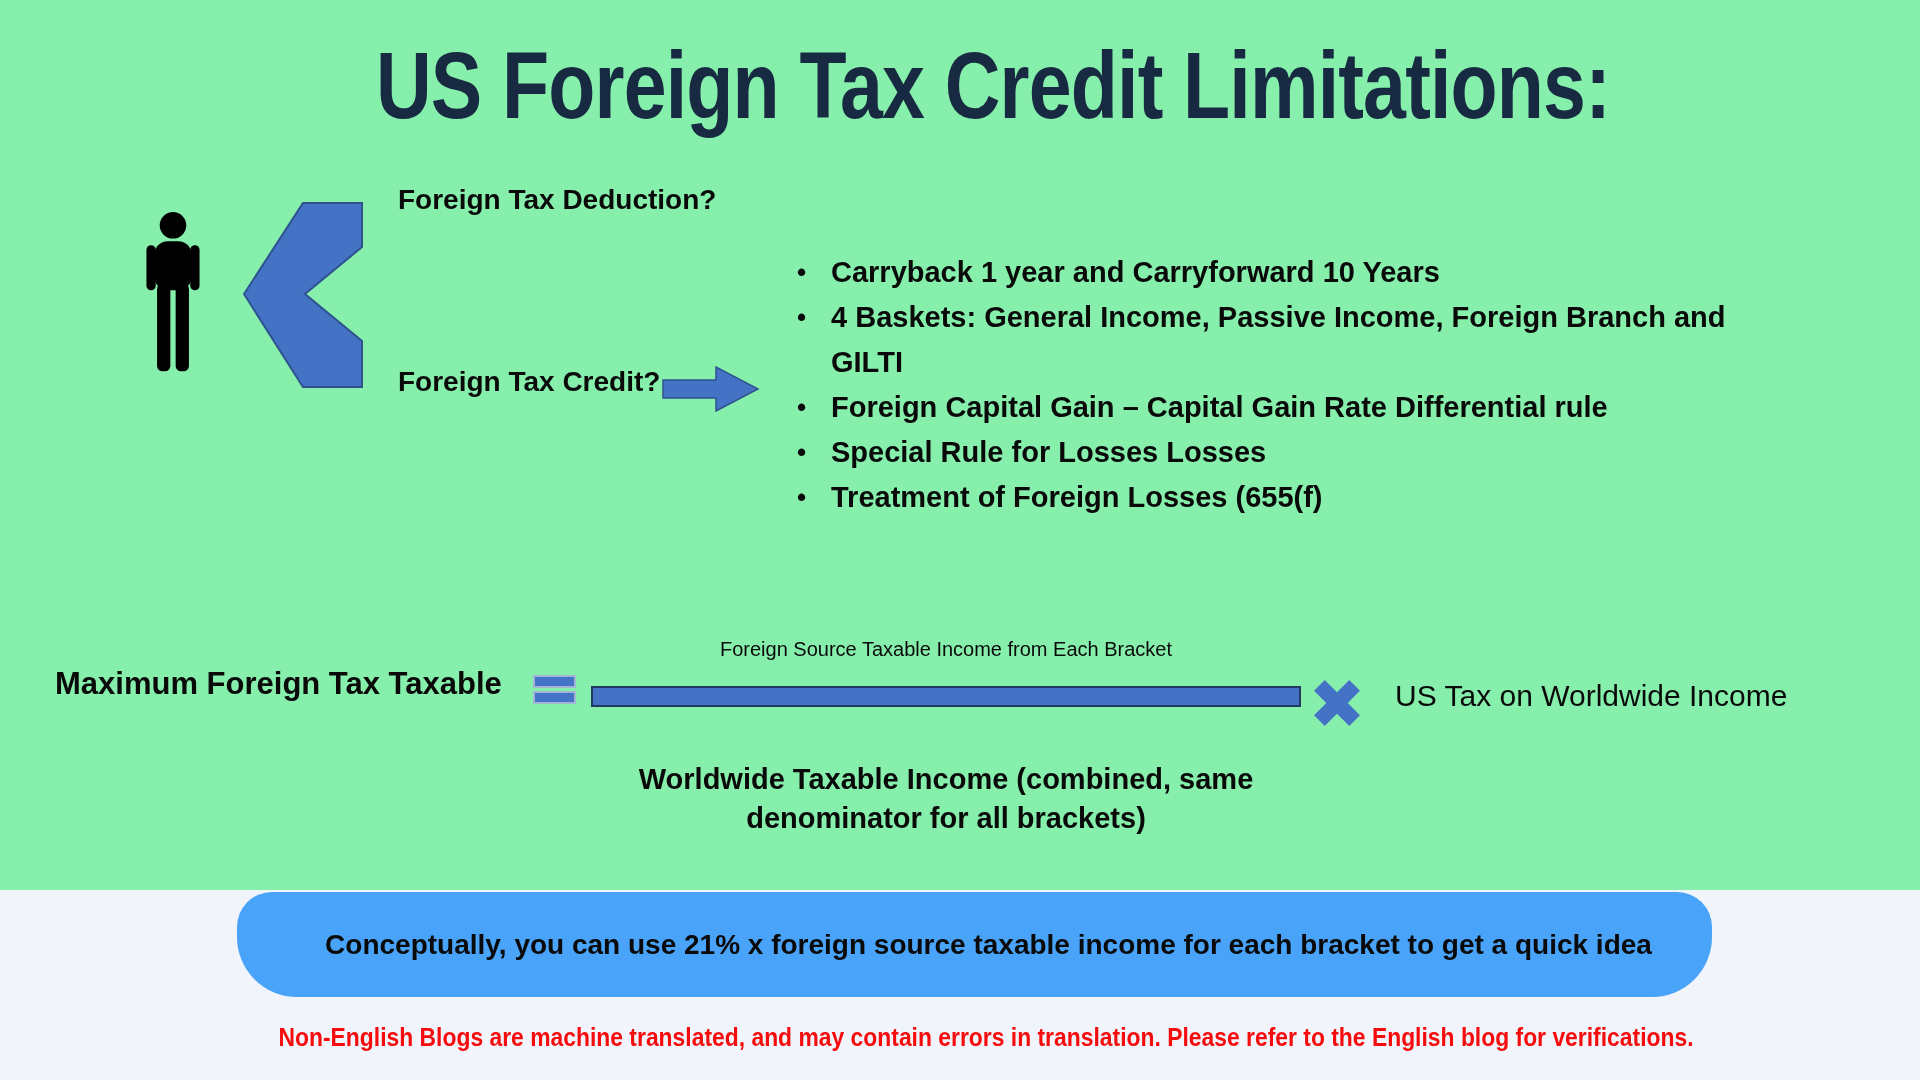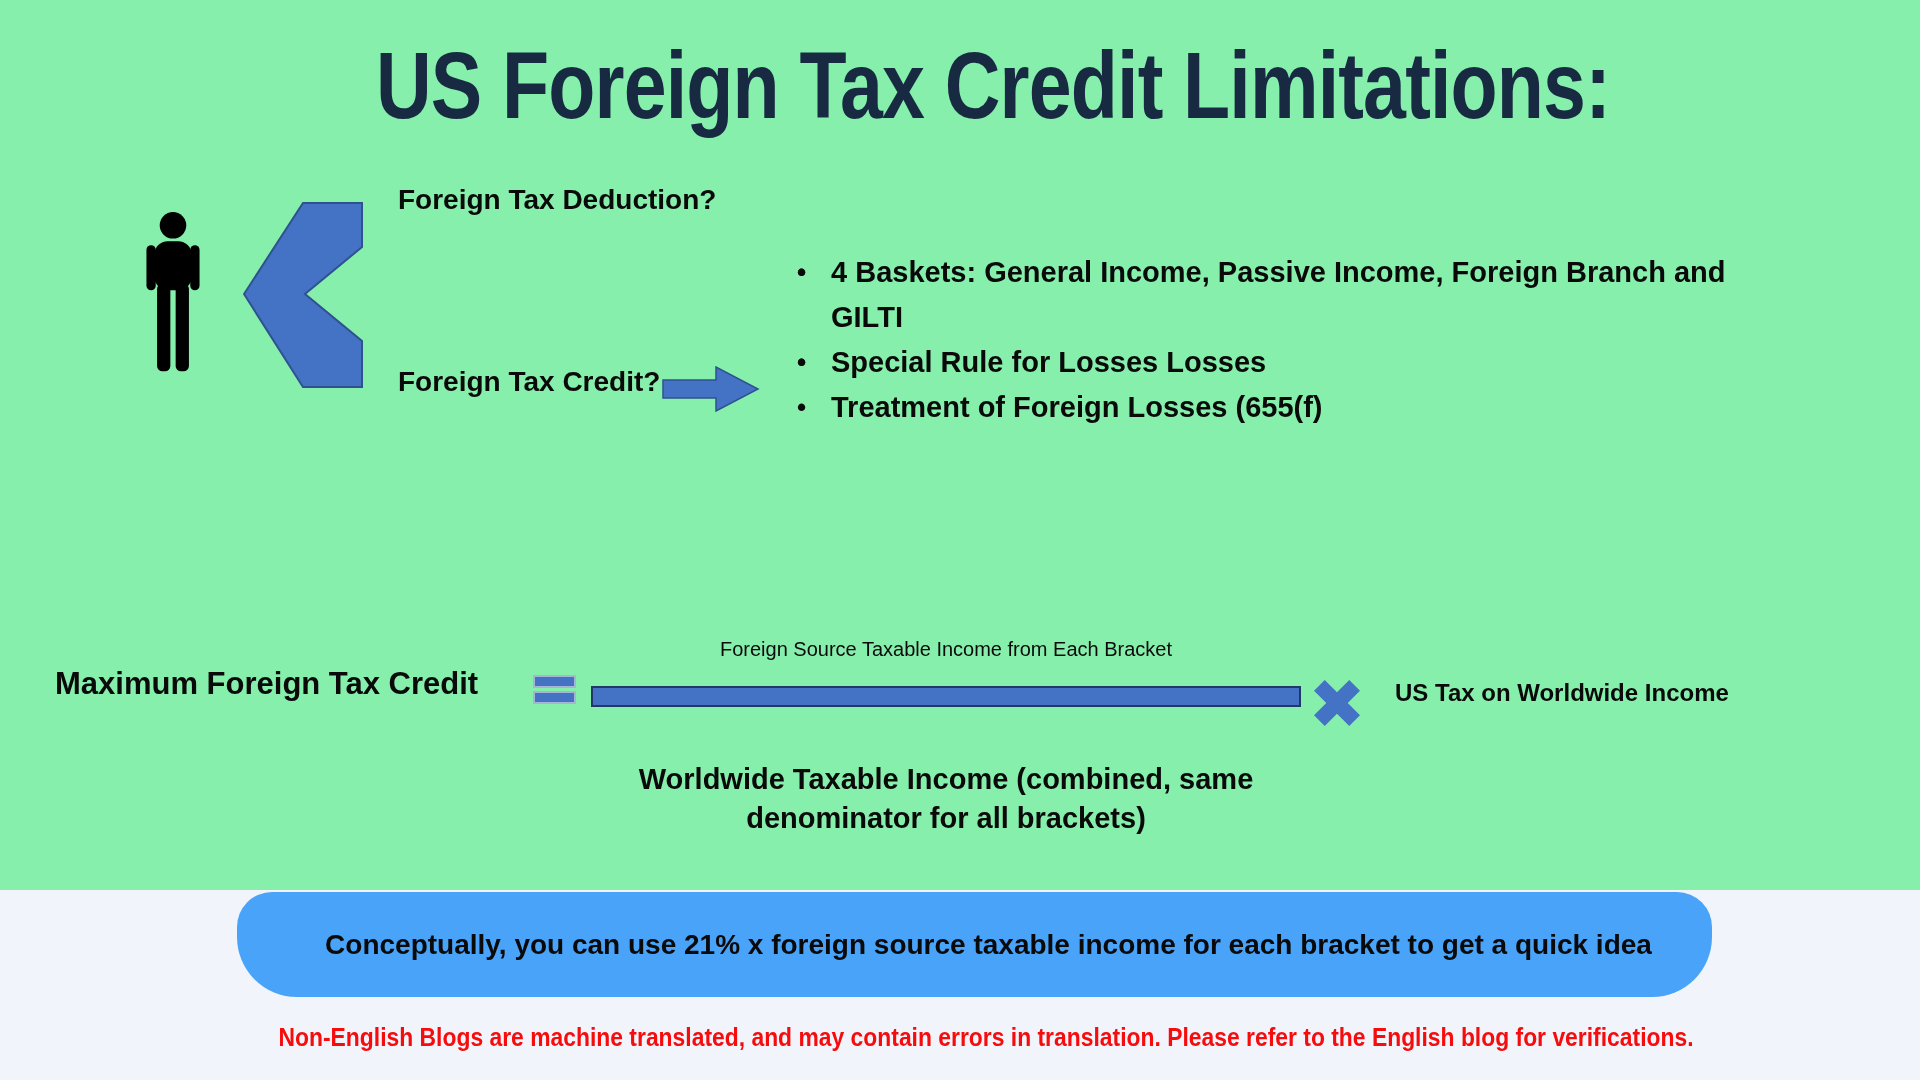--- a/index.html
+++ b/index.html
@@ -28,21 +28,21 @@
   }
   #bullets li .dot{position:absolute;left:2px;top:0;font-size:26px;}
   
   #formula-lhs{left:55px;top:666px;font-size:31px;font-weight:bold;white-space:nowrap;}
   #equals{left:533px;top:675px;width:43px;}
   #equals .bar{height:9px;background:#4472c4;border:2px solid #a6b4d6;margin-bottom:3px;}
   #numerator{left:946px;top:638px;transform:translateX(-50%);font-size:20px;font-weight:normal;white-space:nowrap;}
   #frac-bar{left:591px;top:686px;width:710px;height:21px;background:#4472c4;border:2px solid #1f3864;box-sizing:border-box;}
   #denominator{left:946px;top:760px;transform:translateX(-50%);width:700px;text-align:center;font-size:29px;font-weight:bold;line-height:39px;}
   #multiply{left:1311px;top:677px;}
-  #formula-rhs{left:1395px;top:679px;font-size:24px;font-weight:bold;white-space:nowrap;}
+  #formula-rhs{left:1395px;top:679px;font-size:30px;font-weight:normal;white-space:nowrap;}
   
   #band{left:0;top:890px;width:1920px;height:190px;background:#f1f5fb;}
   #callout{
     left:237px;top:892px;width:1475px;height:105px;background:#49a3f9;
     border-radius:35px 35px 60px 60px;
     display:flex;align-items:center;justify-content:center;
   }
   #callout .txt{font-size:28px;font-weight:bold;color:#0a0a0a;white-space:nowrap;margin-left:28px;}
   #disclaimer{
     left:986px;top:1022px;transform:translateX(-50%) scaleX(0.88);transform-origin:center;
@@ -78,39 +78,41 @@
 
   <div id="lbl-deduction" class="abs qlabel">Foreign Tax Deduction?</div>
 
   <svg class="abs" style="left:662px;top:366px;" width="98" height="46" viewBox="0 0 98 46" aria-hidden="true">
     <polygon points="1,14 54,14 54,1 96,23 54,45 54,32 1,32" fill="#4472c4" stroke="#2f528f" stroke-width="1.5"></polygon>
   </svg>
 
   <ul id="bullets" class="abs">
     <li>
       <span class="dot">•</span>
+      <span>Carryback 1 year and Carryforward 10 Years</span>
     </li>
     <li>
       <span class="dot">•</span>
       <span>4 Baskets: General Income, Passive Income, Foreign Branch and GILTI</span>
     </li>
     <li>
       <span class="dot">•</span>
+      <span>Foreign Capital Gain – Capital Gain Rate Differential rule</span>
     </li>
     <li>
       <span class="dot">•</span>
       <span>Special Rule for Losses Losses</span>
     </li>
     <li>
       <span class="dot">•</span>
       <span>Treatment of Foreign Losses (655(f)</span>
     </li>
   </ul>
 
-  <div id="formula-lhs" class="abs">Maximum Foreign Tax Credit</div>
+  <div id="formula-lhs" class="abs">Maximum Foreign Tax Taxable</div>
 
   <div id="equals" class="abs" aria-hidden="true">
     <div class="bar"></div>
     <div class="bar"></div>
   </div>
 
   <div id="numerator" class="abs">Foreign Source Taxable Income from Each Bracket</div>
 
   <div id="frac-bar" class="abs"></div>
 

